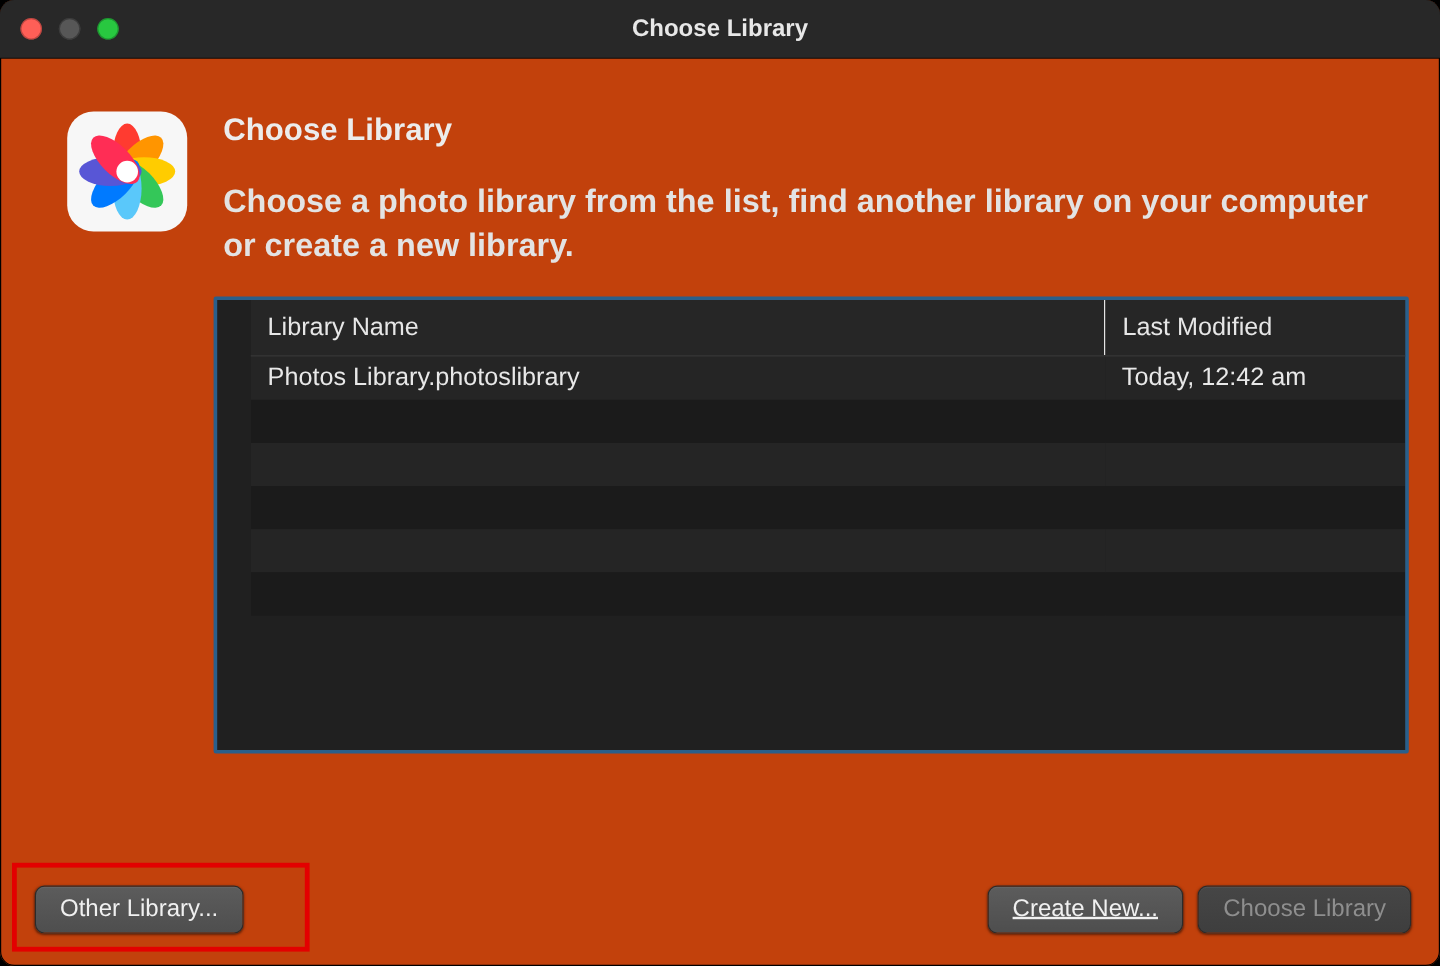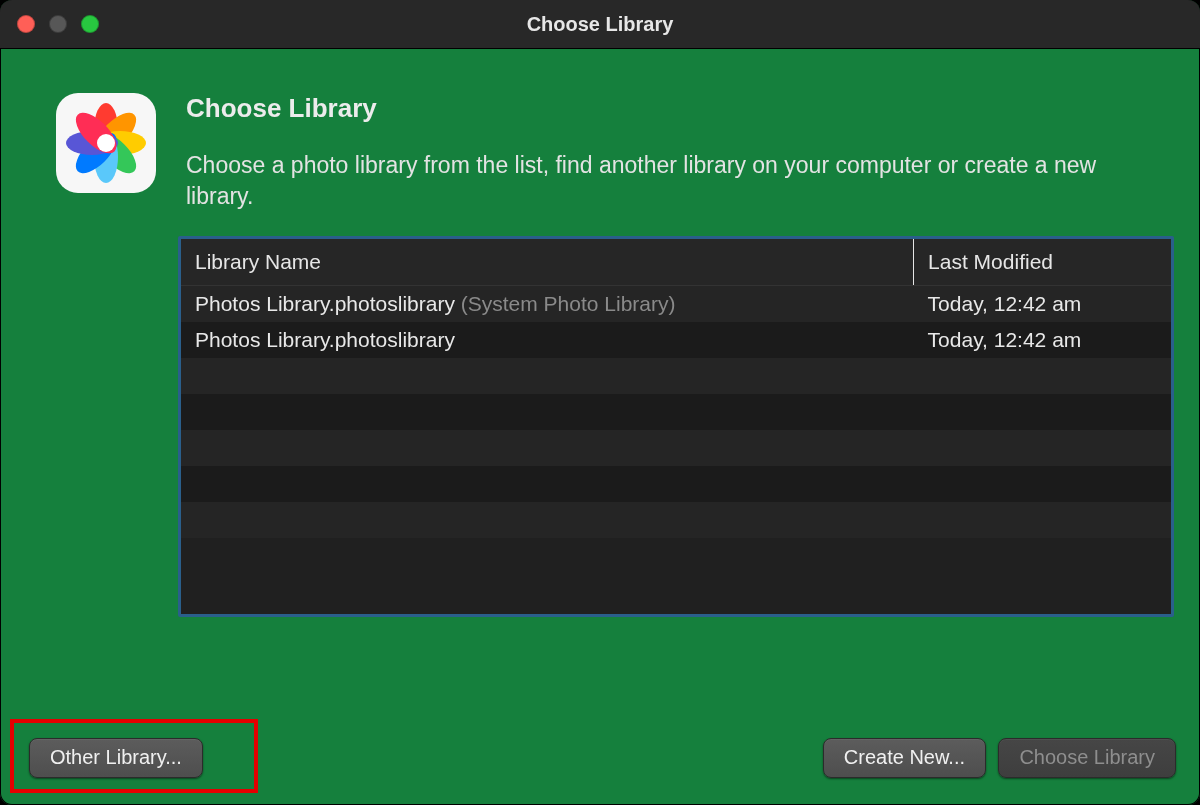--- a/index.html
+++ b/index.html
@@ -10,21 +10,21 @@
     background: #000;
     font-family: -apple-system, "Helvetica Neue", Helvetica, Arial, sans-serif;
     -webkit-font-smoothing: antialiased;
     overflow: hidden;
   }
   .window {
     position: absolute;
     left: 0; top: 0;
     width: 1200px;
     height: 805px;
-    background: #15803d;
+    background: #c2410c;
     border-radius: 12px;
     box-shadow: inset 0 0 0 1px #000;
     display: flex;
     flex-direction: column;
   }
   .titlebar {
     height: 48px;
     position: relative;
     border-bottom: 1px solid #000;
     background: #282828;
@@ -79,32 +79,33 @@
   .app-icon svg { position: absolute; left: 0; top: 0; }
   .header-text { flex: 1; padding-right: 10px; }
   .header-text h1 {
     margin: 0 0 26px 0;
     font-size: 26px;
     font-weight: 600;
     color: #ececec;
   }
   .header-text p {
     margin: 0;
-    font-size: 23px;
+    font-size: 27px;
     line-height: 1.35;
     color: #e3e3e3;
-    font-weight: 400;
+    font-weight: 700;
   }
   .table-wrap {
     margin: 24px 0 0 152px;
     border: 3px solid #2a5f8b;
     border-radius: 2px;
     background: #202020;
     height: 375px;
     overflow: hidden;
+    padding-left: 28px;
   }
   table {
     width: 100%;
     border-collapse: collapse;
     table-layout: fixed;
   }
   col.c-name { width: 74%; }
   col.c-mod  { width: 26%; }
   thead th {
     text-align: left;
@@ -208,24 +209,20 @@
             <col class="c-mod">
           </colgroup>
         <thead>
           <tr>
             <th>Library Name</th>
             <th>Last Modified</th>
           </tr>
         </thead>
         <tbody>
           <tr>
-            <td><span>Photos Library.photoslibrary</span> <span class="note">(System Photo Library)</span></td>
-            <td>Today, 12:42 am</td>
-          </tr>
-          <tr>
             <td><span>Photos Library.photoslibrary</span> <span class="note"></span></td>
             <td>Today, 12:42 am</td>
           </tr>
           <tr>
               <td></td>
               <td></td>
             </tr>
           <tr>
               <td></td>
               <td></td>
@@ -242,18 +239,18 @@
               <td></td>
               <td></td>
             </tr>
         </tbody>
       </table>
     </div>
 
     <div class="footer">
       <div class="btn" style="left:29px; bottom:27px;">Other Library...</div>
       <div class="highlight-box" style="left:10px; bottom:12px; width:240px; height:66px;"></div>
-      <div class="btn" style="right:214px; bottom:27px;">Create New...</div>
+      <div class="btn" style="right:214px; bottom:27px;text-decoration:underline;">Create New...</div>
       <div class="btn disabled" style="right:24px; bottom:27px;">Choose Library</div>
     </div>
 
   </div>
 </div>
 
 </body></html>

